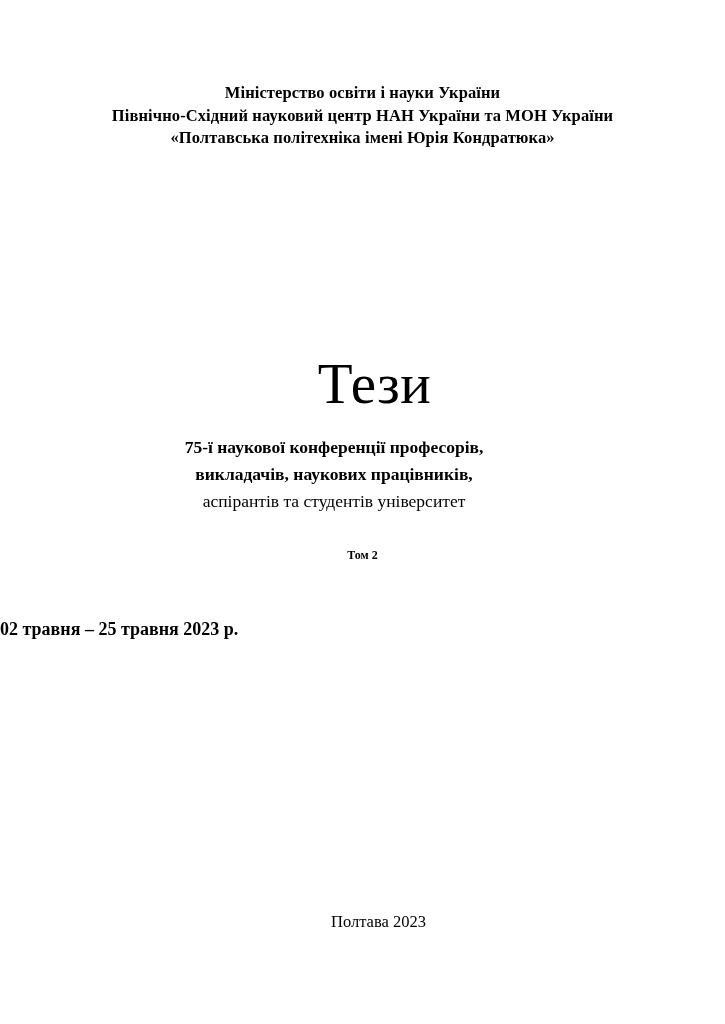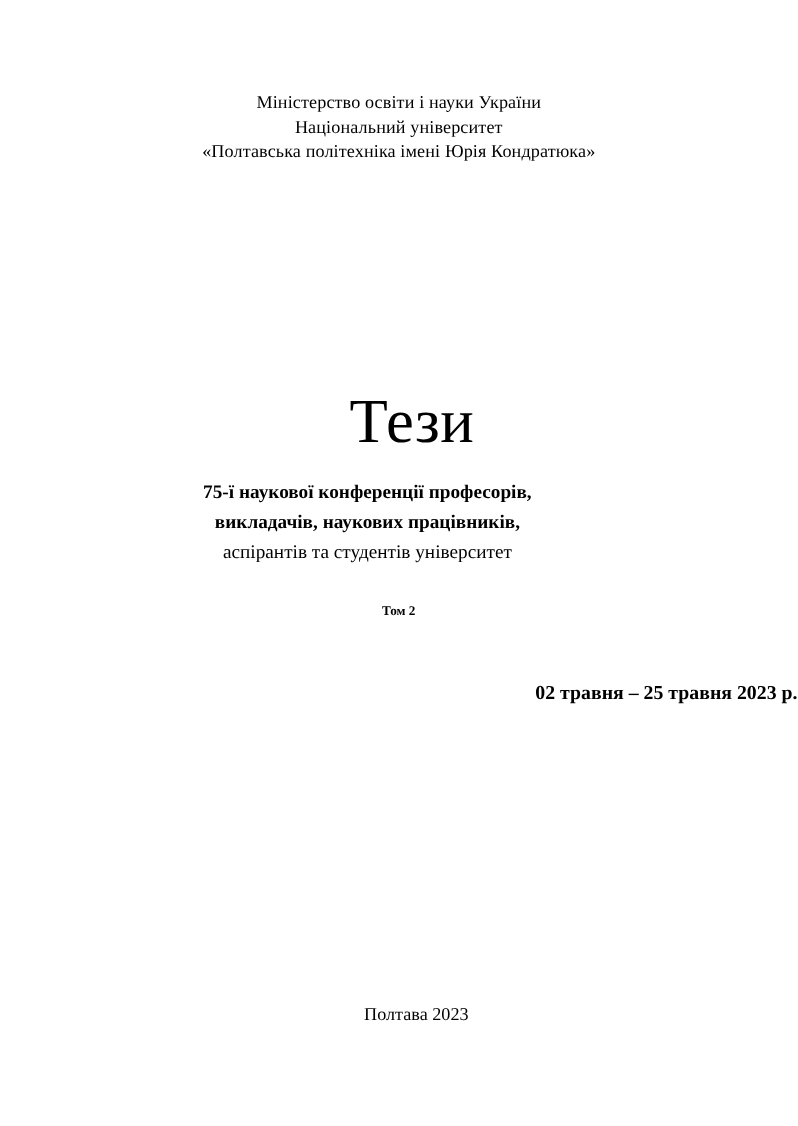--- a/index.html
+++ b/index.html
@@ -26,20 +26,21 @@
     position: absolute;
     top: 82px;
     left: 0;
     width: 725px;
     text-align: center;
   }
   .header-line {
     font-size: 16.5px;
     line-height: 22.5px;
     letter-spacing: 0.1px;
+    font-weight: bold;
   }
   .title-block {
     position: absolute;
     top: 352px;
     left: 12px;
     width: 725px;
     text-align: center;
   }
   .main-title {
     font-size: 57px;
@@ -72,21 +73,21 @@
   .volume-text {
     font-size: 12px;
     line-height: 24px;
     font-weight: bold;
   }
   .dates-block {
     position: absolute;
     top: 617px;
     left: 0;
     width: 725px;
-    text-align: right;
+    text-align: left;
   }
   .dates-text {
     font-size: 18px;
     line-height: 24px;
     font-weight: bold;
   }
   .footer-block {
     position: absolute;
     top: 911px;
     left: 16px;
@@ -98,21 +99,21 @@
     line-height: 22px;
   }
 </style>
 </head>
 <body>
 
 <div class="page">
 
   <div class="header-block">
     <div class="header-line">Міністерство освіти і науки України</div>
-    <div class="header-line">Національний університет</div>
+    <div class="header-line">Північно-Східний науковий центр НАН України та МОН України</div>
     <div class="header-line">«Полтавська політехніка імені Юрія Кондратюка»</div>
   </div>
 
   <div class="title-block">
     <div class="main-title">Тези</div>
   </div>
 
   <div class="subtitle-block">
     <div class="subtitle-line">75-ї наукової конференції професорів,</div>
     <div class="subtitle-line">викладачів, наукових працівників,</div>

